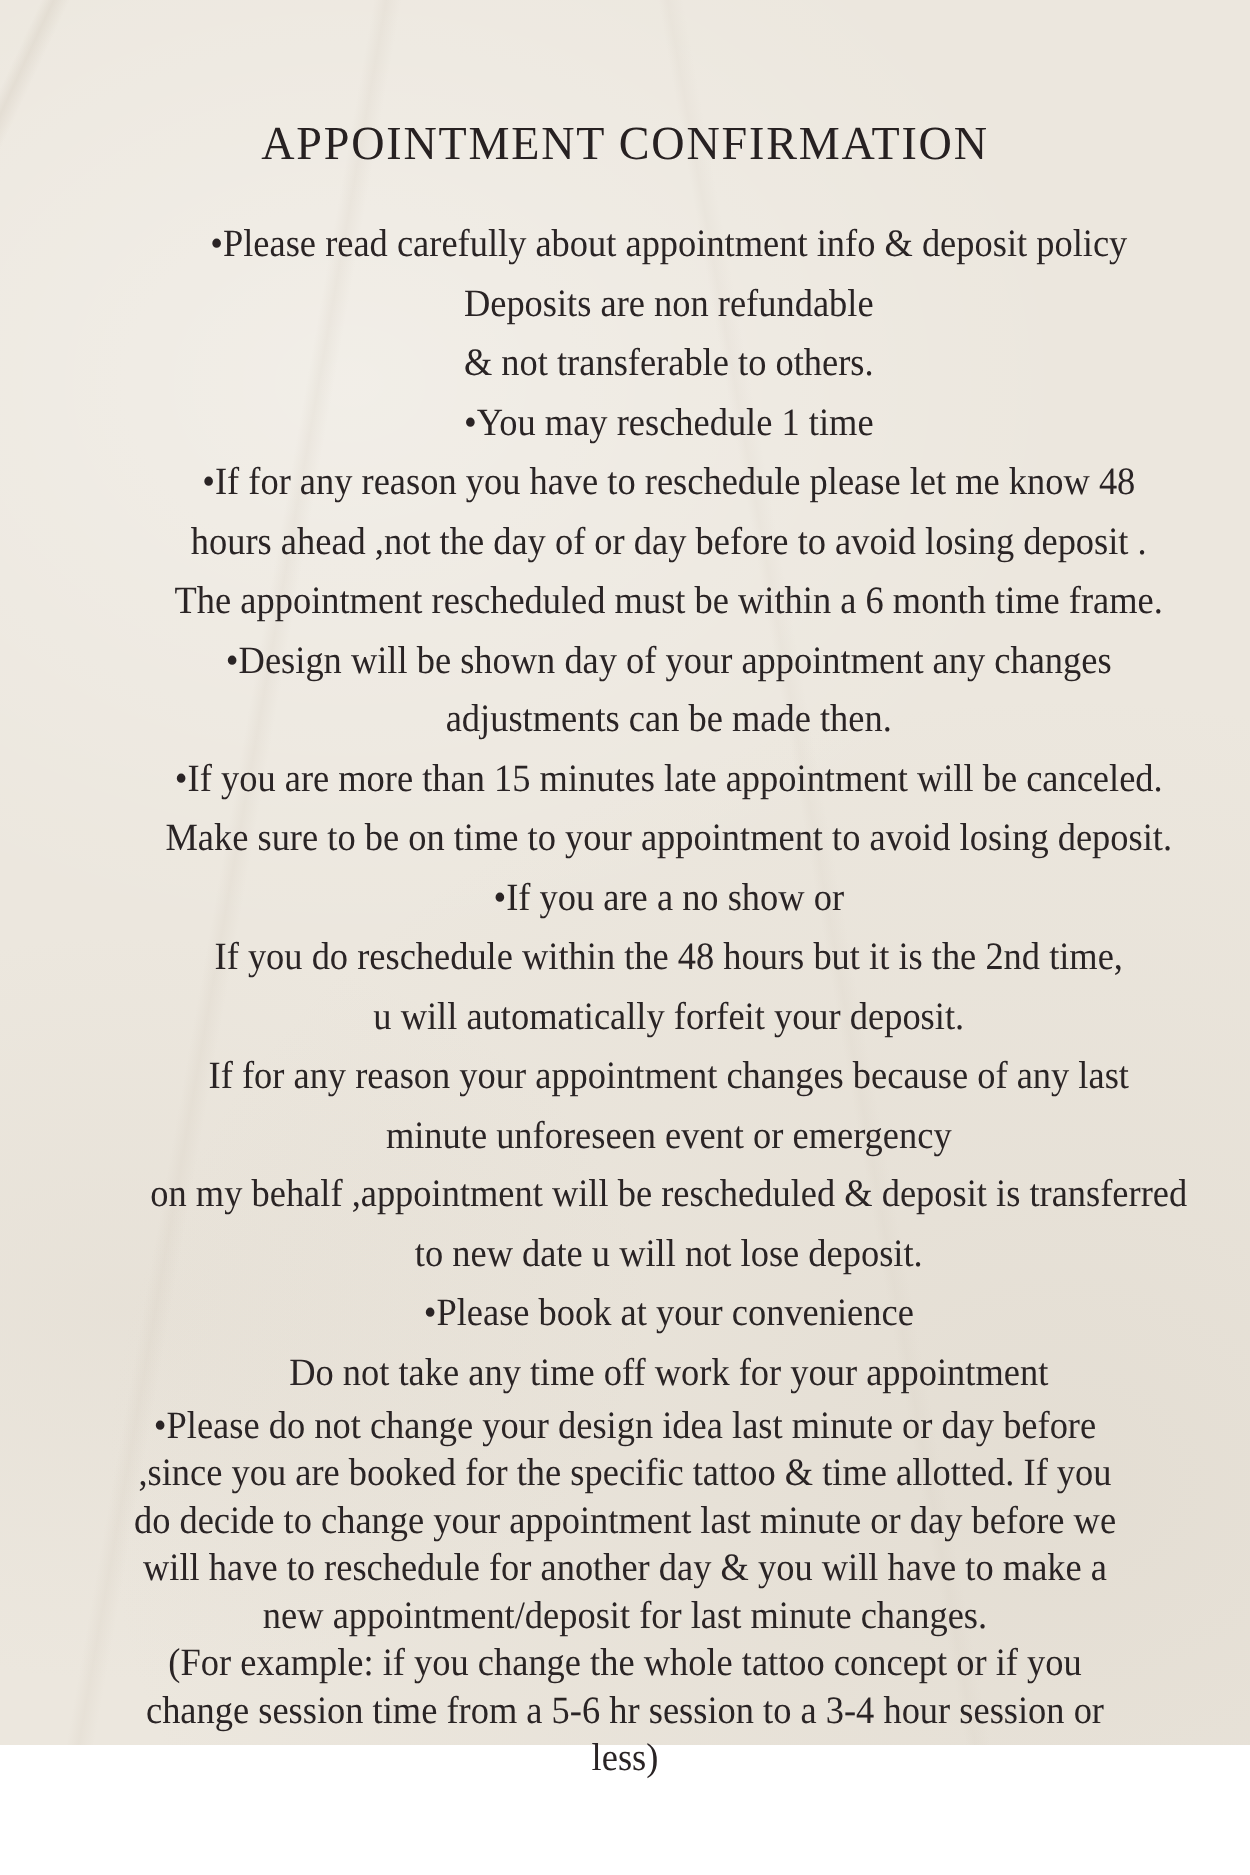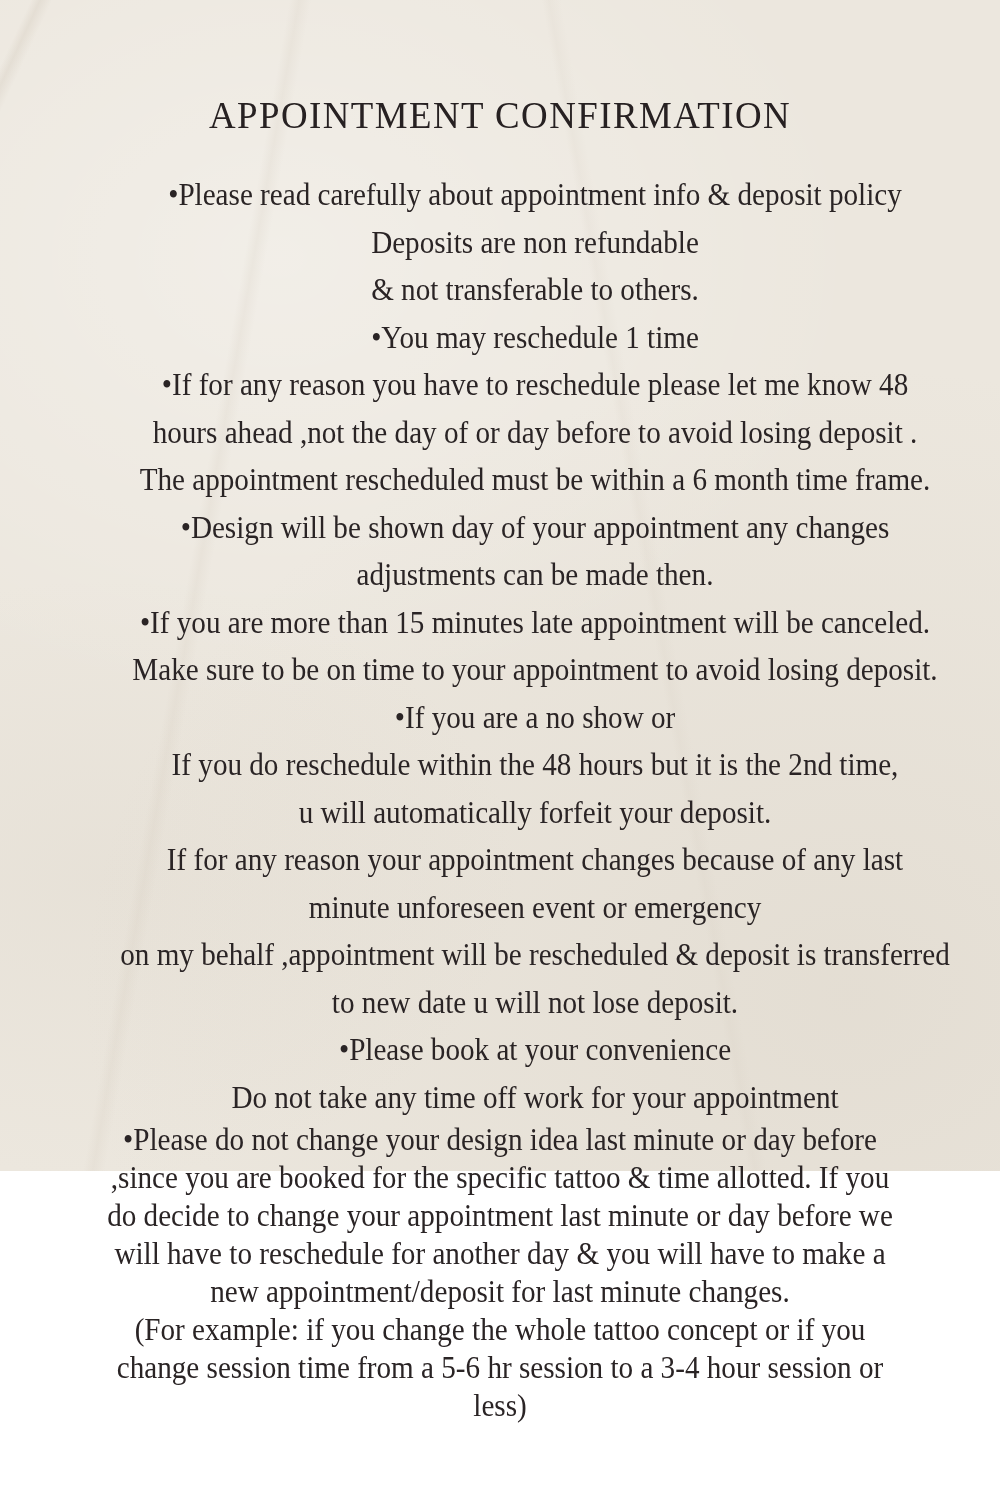--- a/index.html
+++ b/index.html
@@ -9,21 +9,21 @@
   body {
     width: 1000px;
     height: 1500px;
     overflow: hidden;
     font-family: "Liberation Serif", serif;
     color: #2a2425;
   }
   .page {
     position: relative;
     width: 1000px;
-    height: 1171px;
+    height: 1396px;
     box-sizing: border-box;
     padding-top: 92px;
     background-color: #ece7de;
     background-image:
       
       linear-gradient(115deg, rgba(255,255,255,0) 2%, rgba(203,193,178,0.28) 2.6%, rgba(255,255,255,0) 3.4%),
       linear-gradient(100deg, rgba(255,255,255,0) 24%, rgba(208,198,184,0.18) 24.8%, rgba(255,255,255,0) 25.8%),
       linear-gradient(80deg,  rgba(255,255,255,0) 62%, rgba(210,201,188,0.14) 62.6%, rgba(255,255,255,0) 63.6%),
       
       radial-gradient(900px 700px at 28% 22%, rgba(255,255,255,0.30), rgba(255,255,255,0) 65%),

